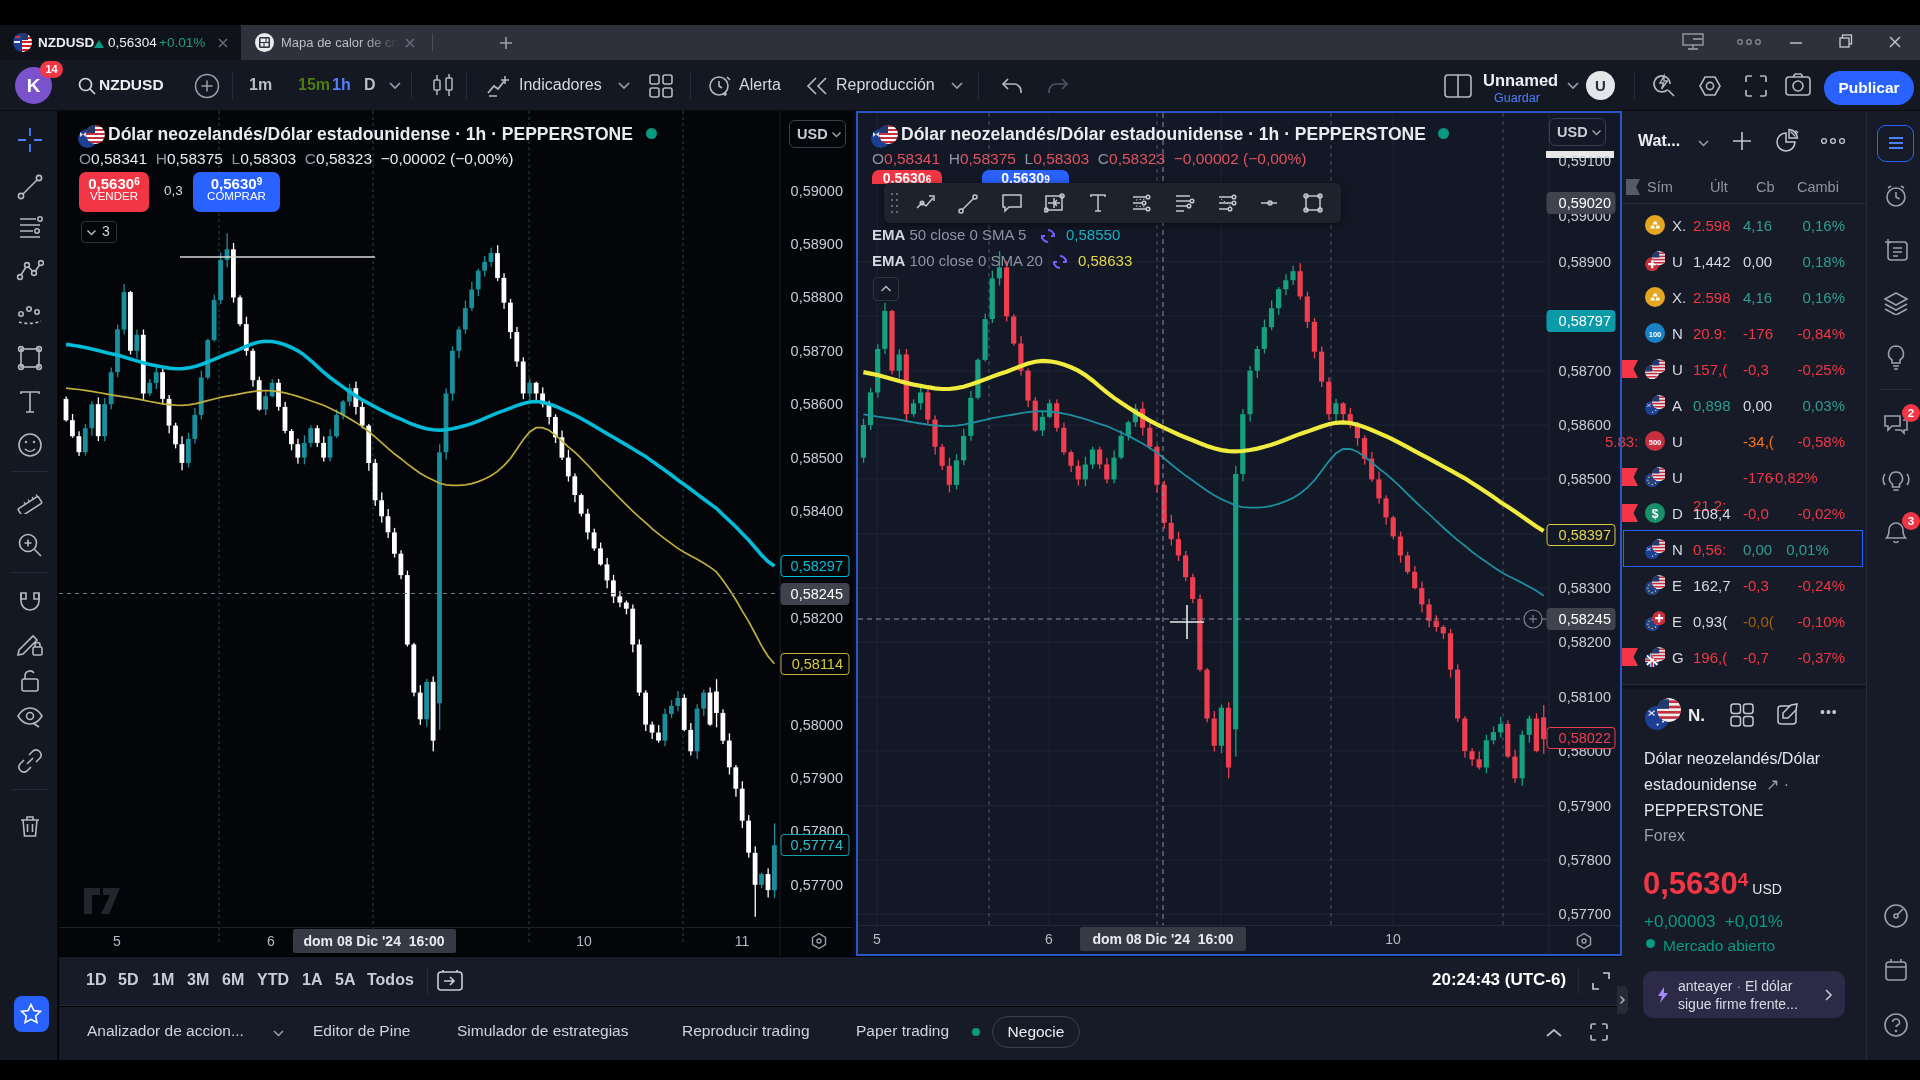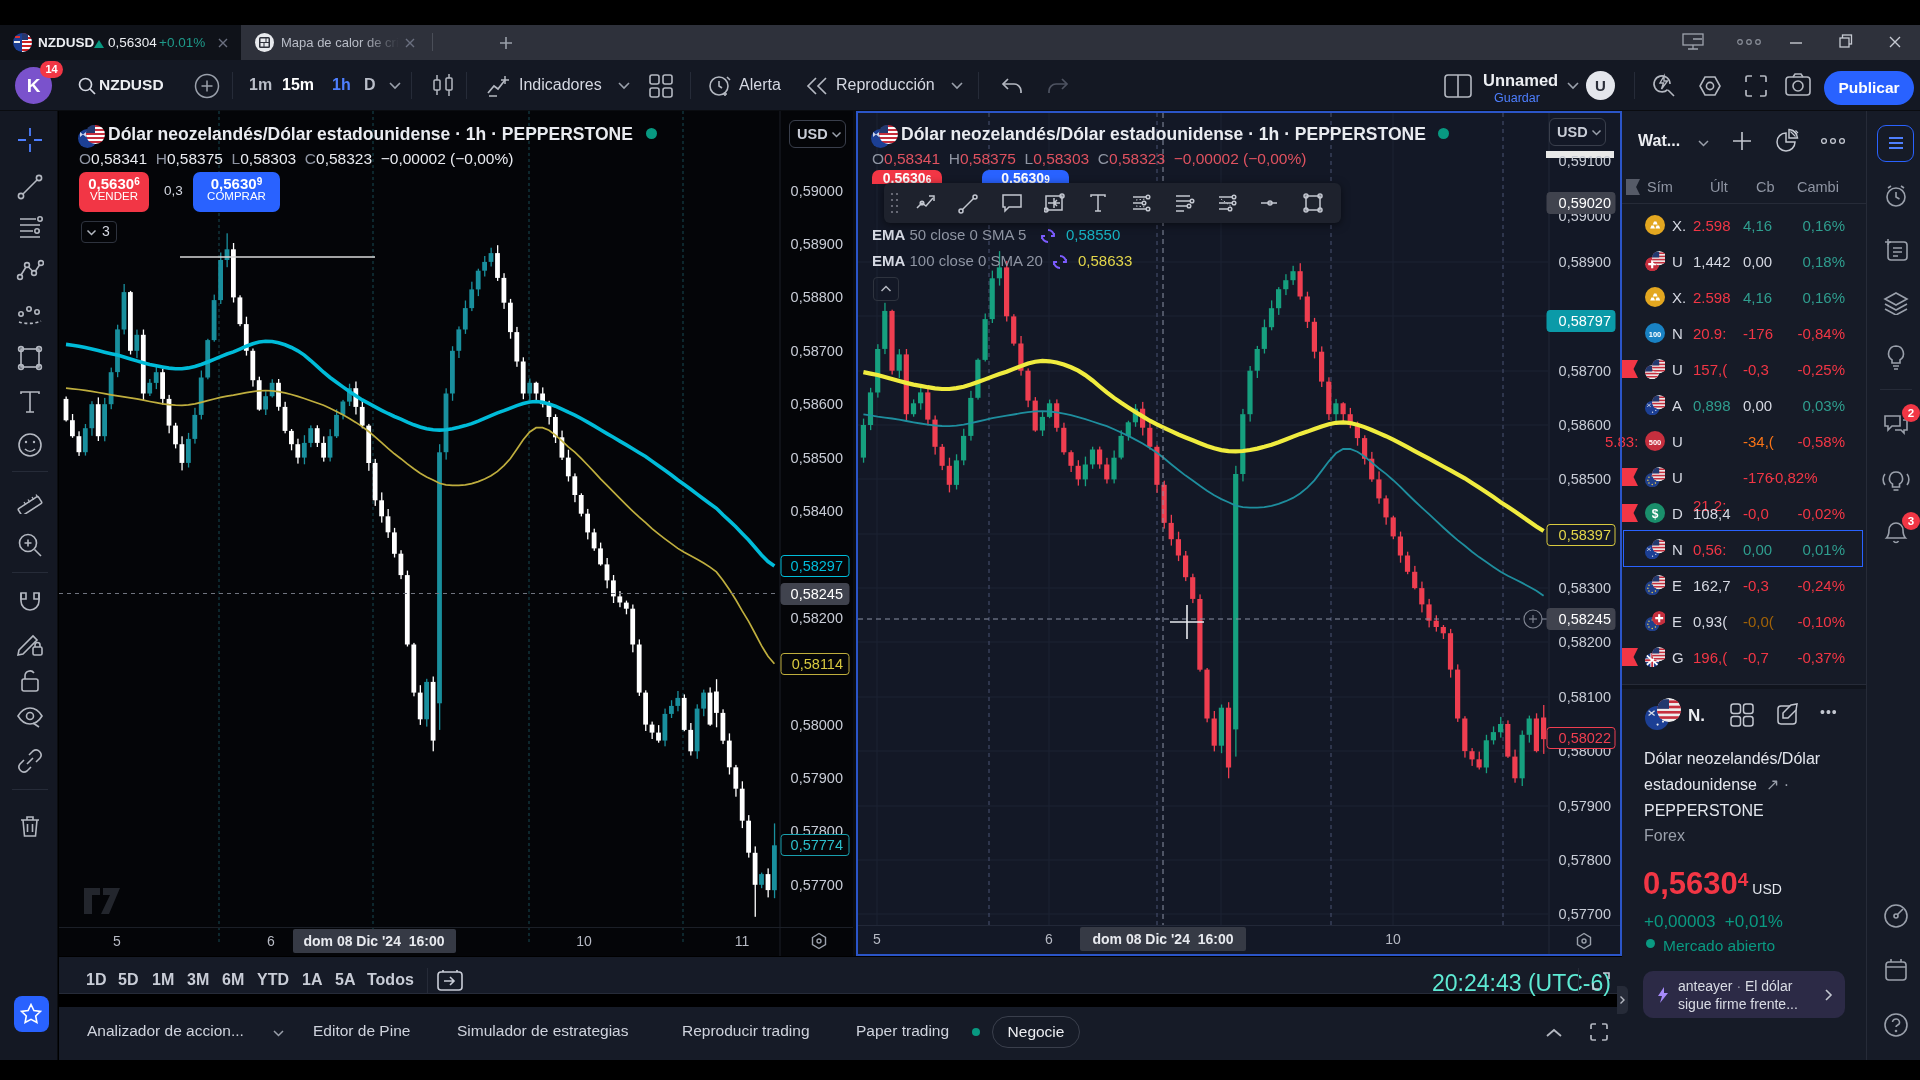--- a/index.html
+++ b/index.html
@@ -66,21 +66,21 @@
       <circle cx="8.5" cy="8.5" r="6" stroke="#d5d8e2" stroke-width="1.7" fill="none"></circle>
       <path d="M13 13l5 5" stroke="#d5d8e2" stroke-width="1.7"></path>
     </svg>
     <span class="abs" style="left:99px;top:16px;font-size:15.5px;font-weight:bold;color:#eceef2">NZDUSD</span>
     <svg width="26" height="26" viewBox="0 0 26 26" style="position:absolute;left:194px;top:13px">
       <circle cx="13" cy="13" r="11.5" stroke="#9aa0ab" stroke-width="1.5" fill="none"></circle>
       <path d="M13 7.5v11M7.5 13h11" stroke="#9aa0ab" stroke-width="1.5"></path>
     </svg>
     <div class="abs" style="left:232px;top:12px;width:1px;height:27px;background:#262b38"></div>
     <span class="abs" style="left:249px;top:16px;font-size:16px;font-weight:bold;color:#babec9">1m</span>
-    <span class="abs" style="left:282px;top:16px;font-size:16px;font-weight:bold;color:#ffffff">15m</span>
+    <span class="abs" style="left:298px;top:16px;font-size:16px;font-weight:bold;color:#4d7c0f">15m</span>
     <span class="abs" style="left:332px;top:16px;font-size:16px;font-weight:bold;color:#4e7fff">1h</span>
     <span class="abs" style="left:364px;top:16px;font-size:16px;font-weight:bold;color:#babec9">D</span>
     <svg width="14" height="10" viewBox="0 0 14 10" style="position:absolute;left:388px;top:21px">
       <path d="M2 2l5 5 5-5" stroke="#9aa0ab" stroke-width="1.6" fill="none"></path>
     </svg>
     <div class="abs" style="left:411px;top:12px;width:1px;height:27px;background:#262b38"></div>
     <svg width="24" height="26" viewBox="0 0 24 26" style="position:absolute;left:431px;top:13px">
       <rect x="3" y="7" width="6" height="10" rx="1" stroke="#b4b8c1" fill="none" stroke-width="1.5"></rect>
       <path d="M6 2v5M6 17v5" stroke="#b4b8c1" stroke-width="1.5"></path>
       <rect x="15" y="5" width="6" height="12" rx="1" stroke="#b4b8c1" fill="none" stroke-width="1.5"></rect>
@@ -234,37 +234,37 @@
 <div class="abs" style="left:12px;top:789px;width:36px;height:1px;background:#262b38"></div>
 <svg width="28" height="28" viewBox="0 0 28 28" style="position:absolute;left:16px;top:812px">
     <path d="M5 8h18M11 8V5h6v3M7 8l1.5 16h11L21 8M11.5 12v8M16.5 12v8" stroke="#b4b8c1" stroke-width="1.6" fill="none"></path>
   </svg>
 <div class="abs" style="left:14px;top:996px;width:35px;height:36px;border-radius:8px;background:#2962ff"></div>
 <svg width="22" height="22" viewBox="0 0 22 22" style="position:absolute;left:20px;top:1003px">
     <path d="M11 1.5l2.9 6 6.6.9-4.8 4.6 1.2 6.5L11 16.4l-5.9 3.1 1.2-6.5L1.5 8.4l6.6-.9z" stroke="#fff" stroke-width="1.6" fill="none"></path>
   </svg>
 <div class="abs" style="left:853px;top:111px;width:5px;height:845px;background:#0a0c10"></div>
 <div class="abs" style="left:856px;top:111px;width:766px;height:845px;border:2px solid #2b55c8;pointer-events:none;z-index:40"></div>
-<div class="abs" style="left:59px;top:957px;width:1563px;height:37px;background:#161b27;border-bottom:1px solid #262b38">
+<div class="abs" style="left:59px;top:957px;width:1563px;height:49px;background:#161b27;border-bottom:1px solid #262b38">
     <span class="abs" style="left:27px;top:14px;font-size:16px;font-weight:bold;color:#c9cdd7">1D</span>
     <span class="abs" style="left:59px;top:14px;font-size:16px;font-weight:bold;color:#c9cdd7">5D</span>
     <span class="abs" style="left:93px;top:14px;font-size:16px;font-weight:bold;color:#c9cdd7">1M</span>
     <span class="abs" style="left:128px;top:14px;font-size:16px;font-weight:bold;color:#c9cdd7">3M</span>
     <span class="abs" style="left:163px;top:14px;font-size:16px;font-weight:bold;color:#c9cdd7">6M</span>
     <span class="abs" style="left:198px;top:14px;font-size:16px;font-weight:bold;color:#c9cdd7">YTD</span>
     <span class="abs" style="left:243px;top:14px;font-size:16px;font-weight:bold;color:#c9cdd7">1A</span>
     <span class="abs" style="left:276px;top:14px;font-size:16px;font-weight:bold;color:#c9cdd7">5A</span>
     <span class="abs" style="left:308px;top:14px;font-size:16px;font-weight:bold;color:#c9cdd7">Todos</span>
     <div class="abs" style="left:368px;top:11px;width:1px;height:26px;background:#262b38"></div>
     <svg width="26" height="24" viewBox="0 0 26 24" style="position:absolute;left:378px;top:12px">
       <rect x="1" y="3" width="24" height="18" rx="3" stroke="#c9cdd7" stroke-width="1.6" fill="none"></rect>
       <path d="M6 3V1M20 3V1" stroke="#c9cdd7" stroke-width="1.6"></path>
       <path d="M7 12h10M13 8l4 4-4 4" stroke="#c9cdd7" stroke-width="1.6" fill="none"></path>
     </svg>
-    <span class="abs" style="left:1373px;top:13px;font-size:23px;font-weight:normal;color:#5eead4">20:24:43 (UTC-6)</span>
+    <span class="abs" style="left:1373px;top:13px;font-size:17px;font-weight:bold;color:#ffffff">20:24:43 (UTC-6)</span>
     <div class="abs" style="left:1519px;top:11px;width:1px;height:26px;background:#262b38"></div>
     <svg width="20" height="20" viewBox="0 0 20 20" style="position:absolute;left:1532px;top:14px">
       <path d="M2 12v6h6M18 8V2h-6" stroke="#c9cdd7" stroke-width="1.6" fill="none"></path>
     </svg>
   </div>
 <div class="abs" style="left:59px;top:1007px;width:1563px;height:53px;background:#161b27">
     <span class="abs" style="left:28px;top:15px;font-size:15.5px;color:#cfd3dd">Analizador de accion...</span>
     <span class="abs" style="left:254px;top:15px;font-size:15.5px;color:#cfd3dd">Editor de Pine</span>
     <span class="abs" style="left:398px;top:15px;font-size:15.5px;color:#cfd3dd">Simulador de estrategias</span>
     <span class="abs" style="left:623px;top:15px;font-size:15.5px;color:#cfd3dd">Reproducir trading</span>
@@ -1045,21 +1045,21 @@
           <rect x="0" y="10.8" width="20" height="2.2"></rect>
           <rect x="0" y="15.2" width="20" height="2.2"></rect>
         </g>
         <rect x="0" y="1" width="10" height="8" fill="#23386e"></rect>
       </g>
     </g>
   </svg>
 <span class="abs" style="left:1672px;top:541px;font-size:15px;color:#d5d8e2">N</span>
 <div class="abs" style="left:1693px;top:541px;width:46px;overflow:hidden;white-space:nowrap;font-size:15px;color:#f23645">0,56:</div>
 <div class="abs" style="left:1743px;top:541px;width:37px;overflow:hidden;white-space:nowrap;font-size:15px;color:#2f9e8f">0,00</div>
-<div class="abs" style="left:1770px;top:541px;width:75px;text-align:right;font-size:15px;color:#2f9e8f">0,01%</div>
+<div class="abs" style="left:1770px;top:541px;width:75px;text-align:center;font-size:15px;color:#2f9e8f">0,01%</div>
 <svg width="20" height="20" viewBox="0 0 20 20" style="position:absolute;left:1645px;top:575px">
     <g transform="translate(0,6) scale(0.72)">
       <circle cx="10" cy="10" r="10" fill="#20408c"></circle>
       <g fill="#f5d34a">
         <circle cx="10" cy="4" r="1"></circle>
         <circle cx="14.5" cy="6" r="1"></circle>
         <circle cx="16" cy="10" r="1"></circle>
         <circle cx="14.5" cy="14" r="1"></circle>
         <circle cx="10" cy="16" r="1"></circle>
         <circle cx="5.5" cy="14" r="1"></circle>

